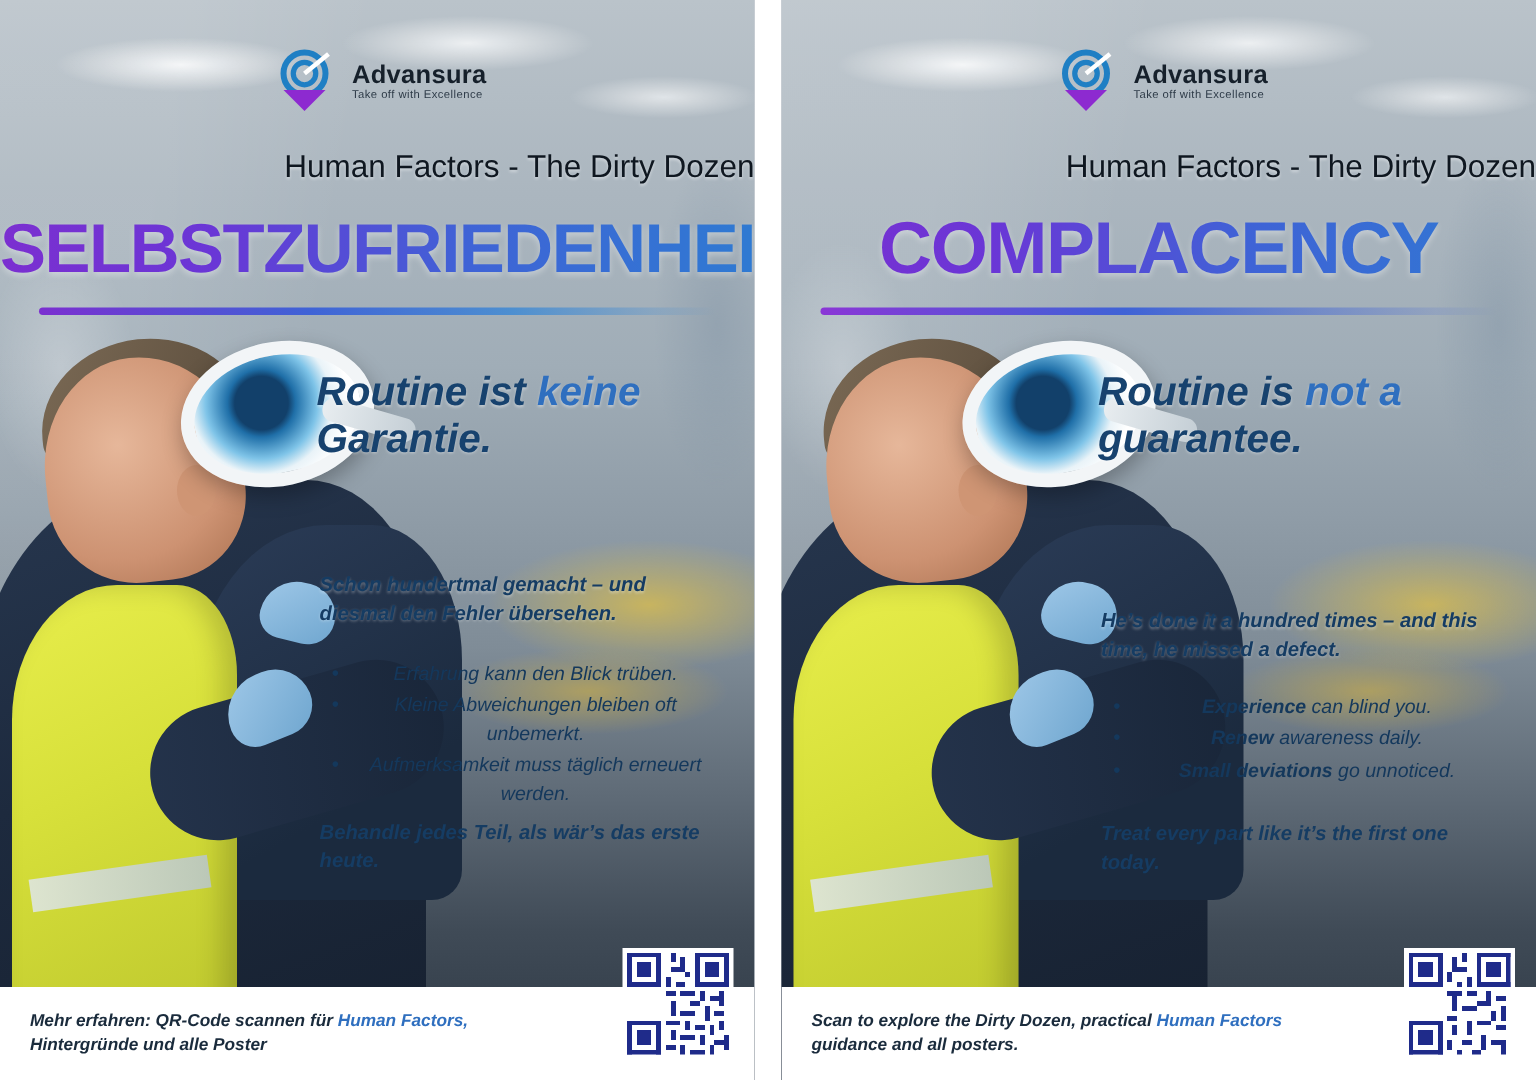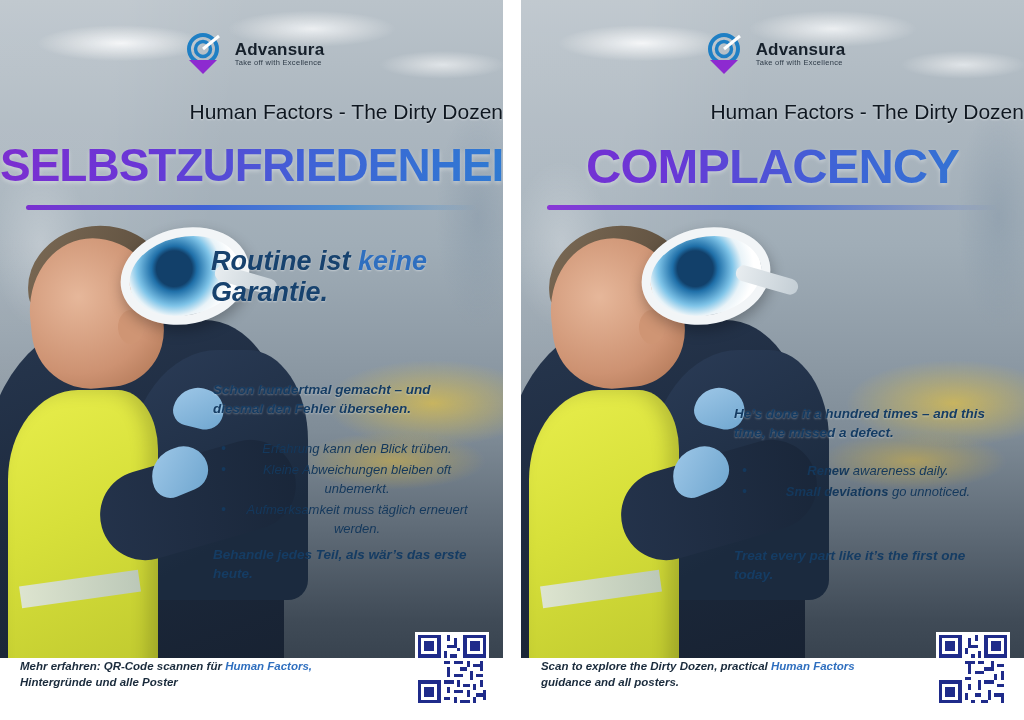--- a/index.html
+++ b/index.html
@@ -193,21 +193,21 @@
   .de .closing { top: 546px; }
   
   .en-poster .lede { top: 405px; }
   .en-poster .bullets { top: 462px; }
   .en-poster .closing { top: 547px; margin-left: 12px; }
 
   
   .footer {
     position: absolute; left: 0; right: 0; bottom: 0; height: 62px;
     background: #ffffff;
-    display: flex; align-items: flex-start;
+    display: flex; align-items: center;
   }
   .footer .txt {
     font-size: 11.5px; font-weight: 700; font-style: italic;
     color: #1a2b3c; line-height: 1.4; padding-left: 20px; max-width: 340px;
   }
   .footer .txt .accent { color: #2f6fbf; }
   .qr {
     position: absolute; right: 14px; bottom: 14px;
     width: 74px; height: 74px;
     background: #ffffff; padding: 3px;
@@ -369,24 +369,28 @@
       <span class="words">
         <div class="brand">Advansura</div>
         <div class="tag">Take off with Excellence</div>
       </span>
     </div>
 
     <div class="kicker">Human Factors - The Dirty Dozen</div>
     <div class="headline en">COMPLACENCY</div>
     <div class="rule en"></div>
 
+    <div class="subhead">
+      <span>Routine is </span><span class="hl">not a</span><span> guarantee.</span>
+    </div>
 
     <div class="lede">He’s done it a hundred times – and this time, he missed a defect.</div>
 
     <ul class="bullets">
+      <li><span class="b">Experience</span><span> can blind you.</span></li>
       <li><span class="b">Renew</span><span> awareness daily.</span></li>
       <li><span class="b">Small deviations</span><span> go unnoticed.</span></li>
     </ul>
 
     <div class="closing">Treat every part like it’s the first one today.</div>
 
     <div class="footer">
       <div class="txt">
         <span>Scan to explore the Dirty Dozen, practical </span><span class="accent">Human Factors</span><span> guidance and all posters.</span>
       </div>

